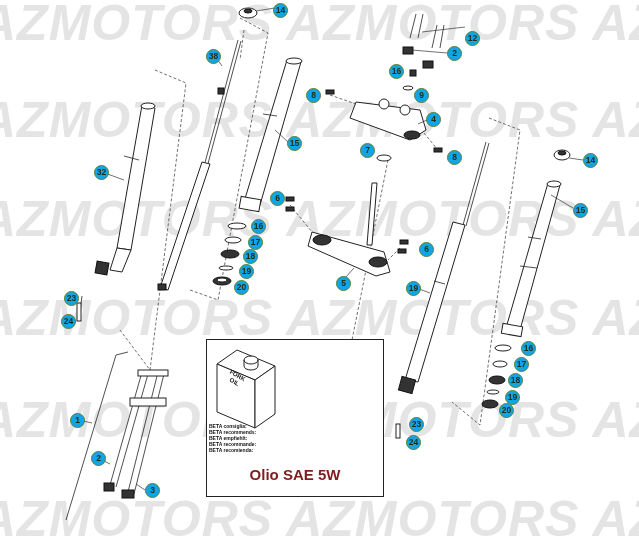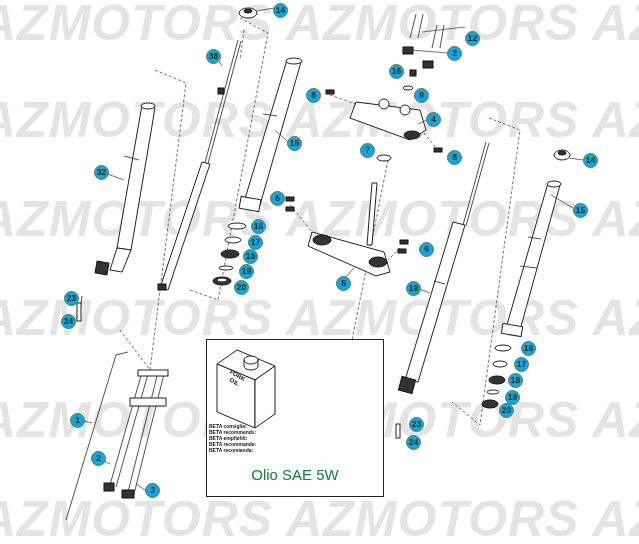--- a/index.html
+++ b/index.html
@@ -8,21 +8,21 @@
   .wm { position: absolute; left: 0; width: 639px; height: 46px; overflow: hidden; white-space: nowrap;
         font-family: "Liberation Sans", sans-serif; font-weight: bold; font-style: italic;
         font-size: 50px; line-height: 46px; color: #e4e4e4; letter-spacing: 1px; pointer-events: none; }
   .callout { position: absolute; width: 15px; height: 15px; border-radius: 50%; background: #0ea5e9;
              border: 1px solid #5d7f33; box-sizing: border-box; font-size: 8.5px; font-weight: bold;
              color: #1f2d10; text-align: center; line-height: 13px; font-family: "Liberation Sans", sans-serif; cursor: pointer; }
   .oilbox { position: absolute; left: 206px; top: 339px; width: 178px; height: 158px; border: 1.5px solid #222; background: #fff; box-sizing: border-box; }
   .oil-langs { position: absolute; left: 73px; top: 13px; font-size: 7.2px; font-weight: bold; line-height: 8px; color: #111; }
   .oil-beta { position: absolute; left: 0px; top: 83px; width: 100%; padding-left: 1px; font-size: 5px; font-weight: bold; line-height: 6px; color: #111; }
   .oil-beta div { position: relative; left: 0; }
-  .oil-title { position: absolute; left: 0; top: 126px; width: 100%; text-align: center; font-size: 15px; font-weight: normal; color: #15803d; }
+  .oil-title { position: absolute; left: 0; top: 126px; width: 100%; text-align: center; font-size: 15px; font-weight: bold; color: #7f1d1d; }
   svg .ln { stroke: #222; stroke-width: 0.8; fill: none; }
   svg .dash { stroke: #333; stroke-width: 0.7; fill: none; stroke-dasharray: 3 2; }
   svg .part { stroke: #222; stroke-width: 1; fill: #fff; }
   svg .dark { stroke: #111; stroke-width: 1; fill: #333; }
   svg .leader { stroke: #333; stroke-width: 0.7; fill: none; }
 </style>
 </head>
 <body>
 
 <div id="stage">

